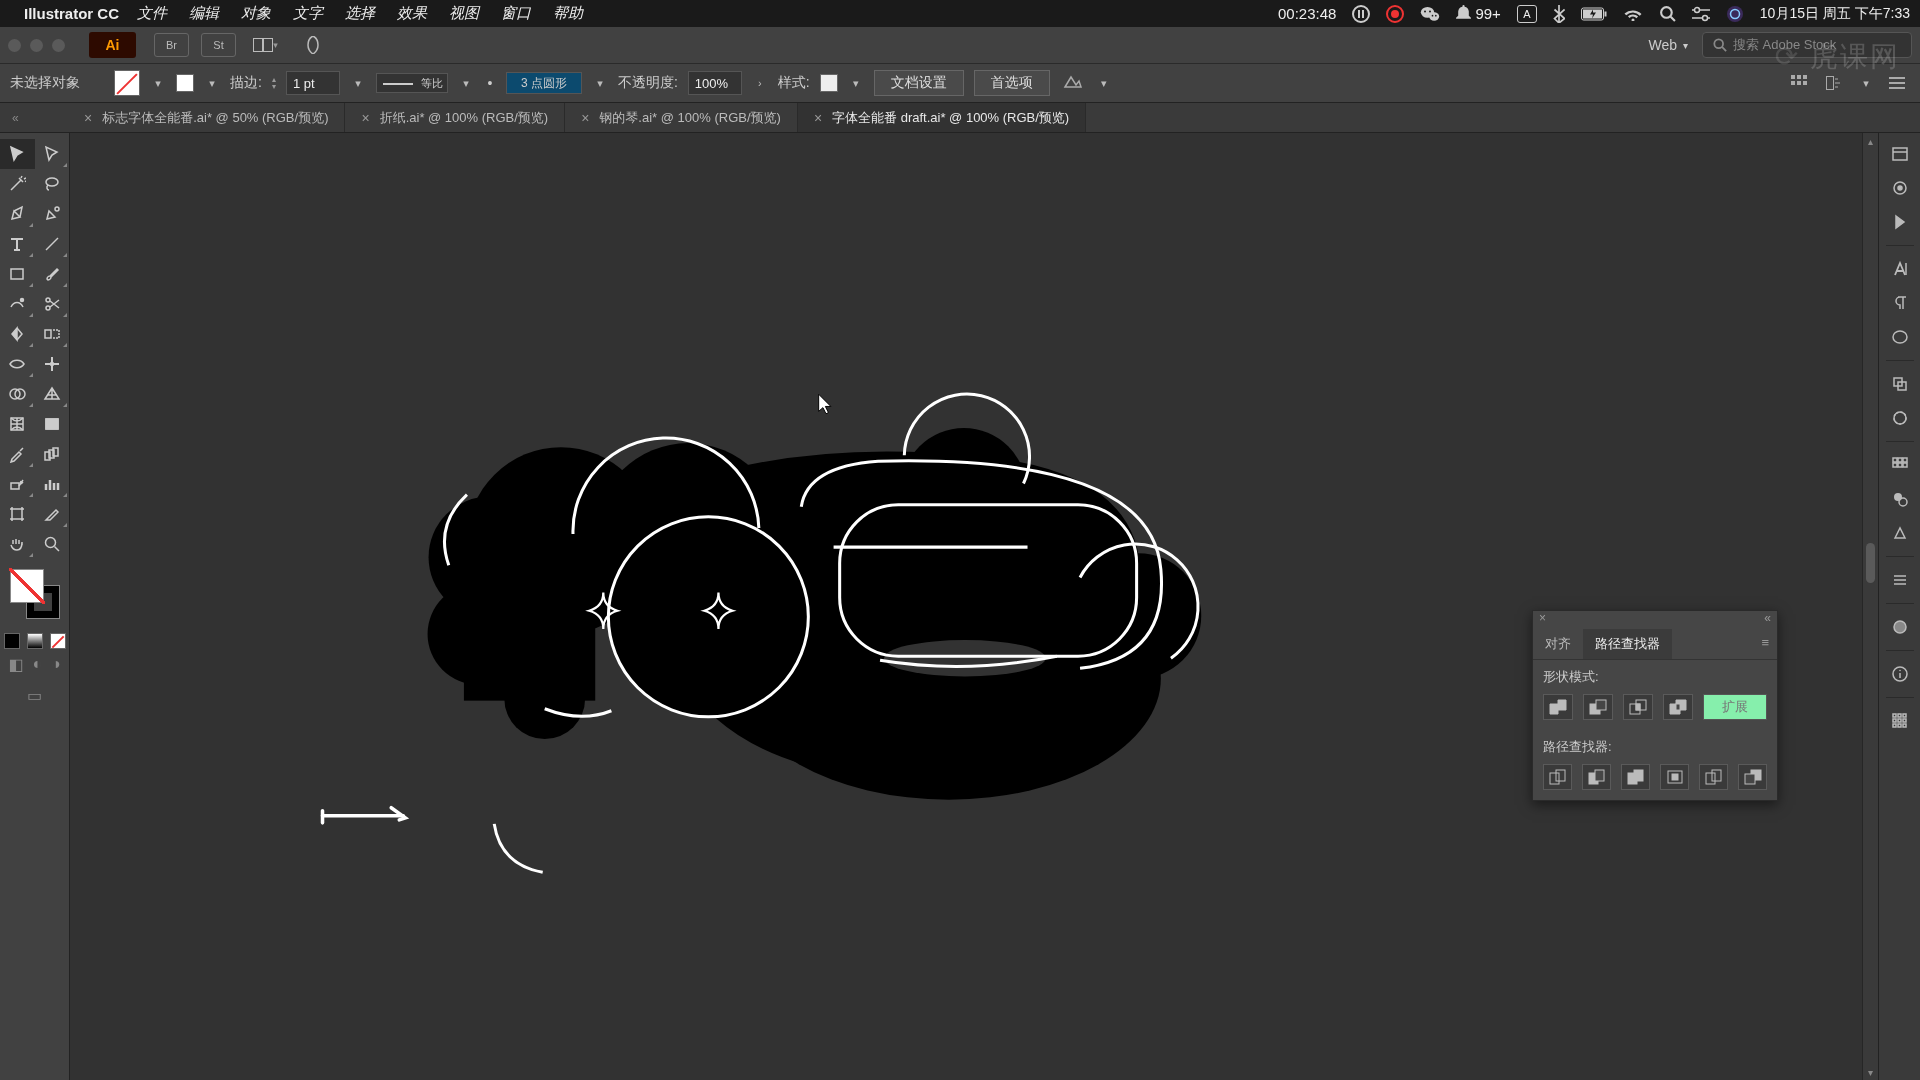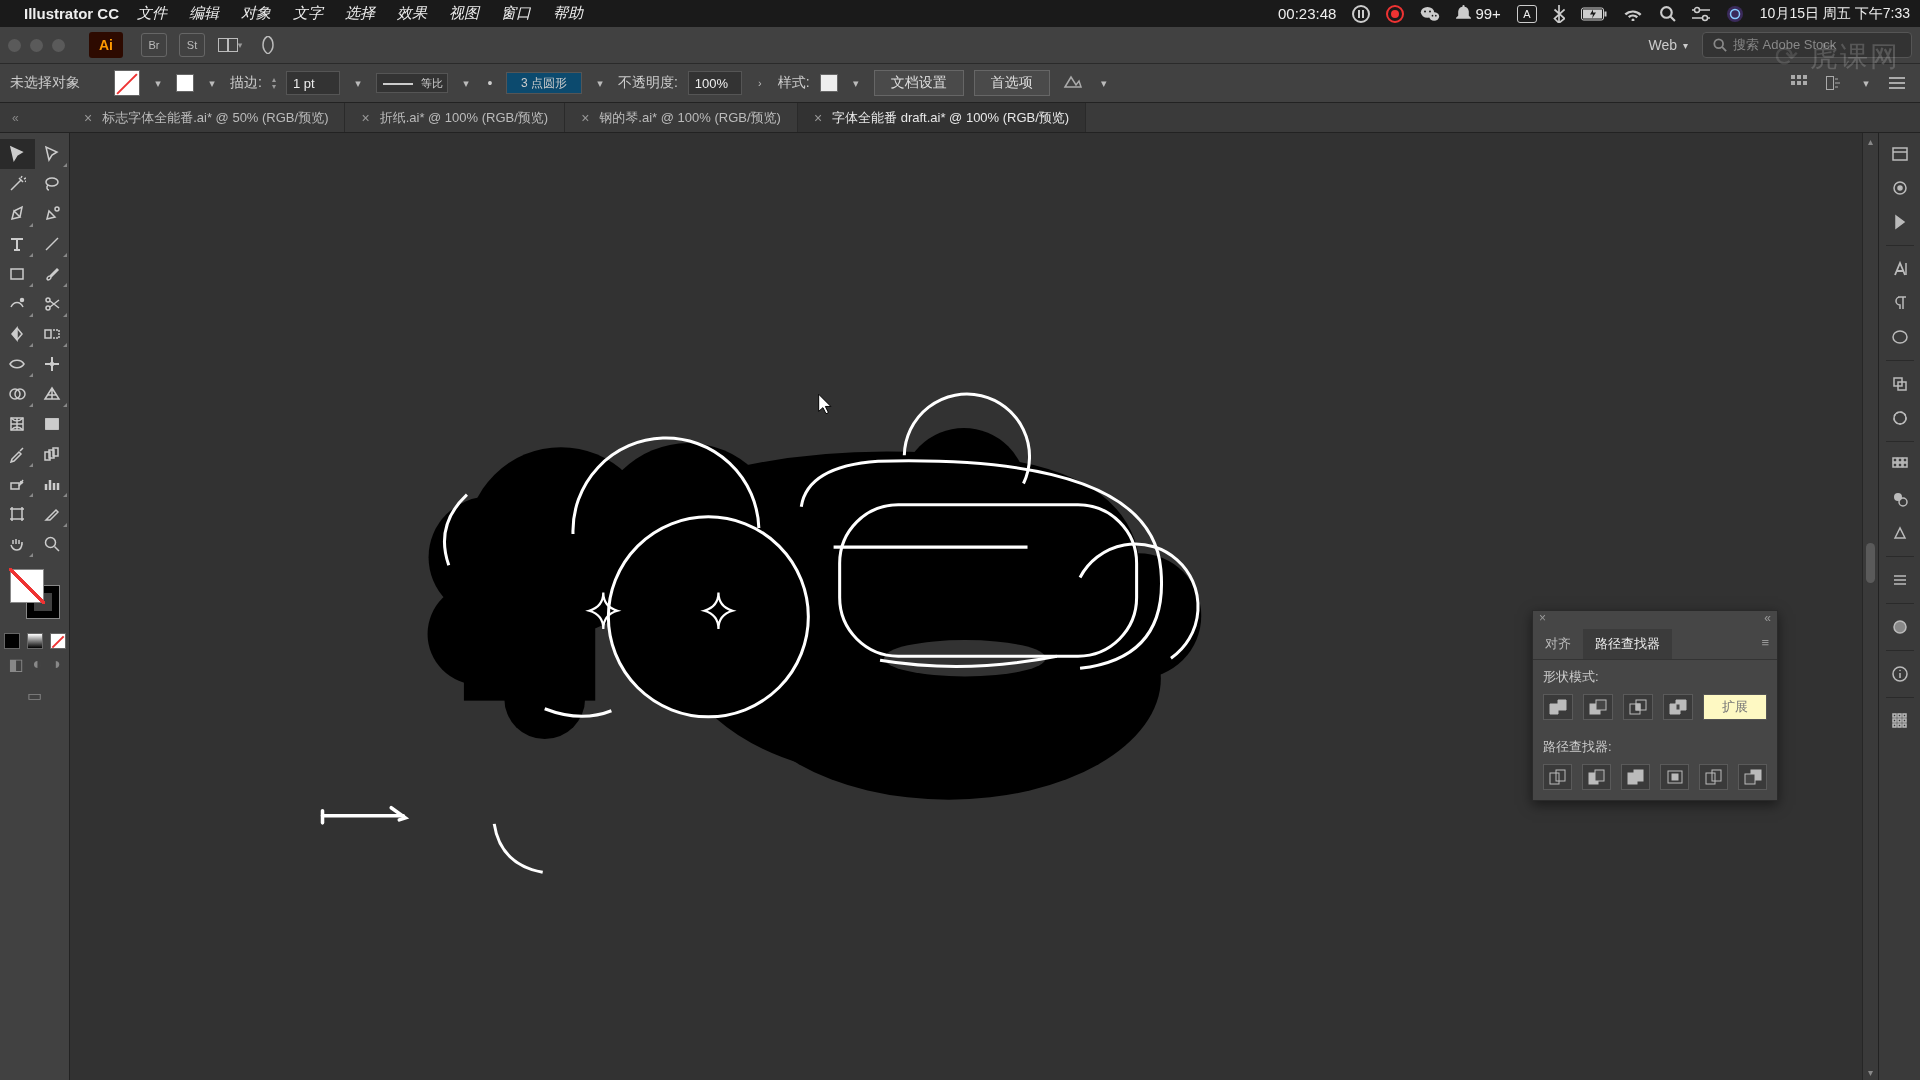--- a/index.html
+++ b/index.html
@@ -17,22 +17,22 @@
 .rec-pause .bars { display: flex; gap: 2px; }
 .rec-pause .bars span { width: 2px; height: 8px; background: #ccc; }
 .rec-dot { border-color: #e33; }
 .rec-dot .d { width: 8px; height: 8px; background: #e33; border-radius: 50%; }
 .icon-box { width:20px; height:18px; border:1.5px solid #ccc; border-radius:3px; display:flex; align-items:center; justify-content:center; font-size:11px; }
 
 
 .app-chrome { height: 36px; background: #414141; display: flex; align-items: center; padding: 0 8px; }
 .traffic { display: flex; gap: 9px; margin-right: 24px; }
 .traffic span { width: 13px; height: 13px; border-radius: 50%; background: #5a5a5a; }
-.ai-logo { width: 34px; height: 26px; background: #2d0a00; color: #ff9a00; font-weight: 700; font-size: 14px; display: flex; align-items: center; justify-content: center; border-radius: 3px; margin-right: 18px; }
-.chrome-btn { width: 26px; height: 24px; display: flex; align-items: center; justify-content: center; margin-right: 12px; color: #bbb; font-size: 13px; }
+.ai-logo { width: 47px; height: 26px; background: #2d0a00; color: #ff9a00; font-weight: 700; font-size: 14px; display: flex; align-items: center; justify-content: center; border-radius: 3px; margin-right: 18px; }
+.chrome-btn { width: 35px; height: 24px; display: flex; align-items: center; justify-content: center; margin-right: 12px; color: #bbb; font-size: 13px; }
 .chrome-btn.br { border: 1px solid #666; border-radius: 3px; font-size: 11px; }
 .app-chrome .spacer { flex: 1; }
 .web-mode { color: #ccc; font-size: 14px; margin-right: 14px; display: flex; align-items: center; gap: 6px; }
 .search-stock { display: flex; align-items: center; gap: 6px; background: #333; border: 1px solid #555; border-radius: 4px; padding: 3px 10px; width: 210px; font-size: 13px; color: #888; }
 
 
 .control-bar { height: 40px; background: #414141; border-top: 1px solid #2a2a2a; border-bottom: 1px solid #222; display: flex; align-items: center; padding: 0 10px; font-size: 14px; gap: 10px; }
 .ctrl-label { color: #ccc; }
 .swatch { width: 26px; height: 26px; border: 1px solid #666; background: #fff; position: relative; }
 .swatch.none::after { content: ""; position: absolute; left: -2px; right: -2px; top: 50%; height: 2px; background: #e33; transform: rotate(-45deg); }
@@ -82,21 +82,21 @@
 .pathfinder { position: absolute; top: 477px; right: 100px; width: 246px; background: #464646; border: 1px solid #2a2a2a; box-shadow: 0 4px 12px rgba(0,0,0,.5); font-size: 13px; }
 .pathfinder .pf-top { height: 18px; display:flex; justify-content:space-between; padding:0 6px; color:#999; font-size:12px;}
 .pf-tabs { display:flex; border-bottom:1px solid #333; }
 .pf-tab { padding: 6px 12px; color: #bbb; font-size: 13px; }
 .pf-tab.active { background: #3b3b3b; color: #eee; }
 .pf-tabs .menu { margin-left:auto; padding:6px 8px; color:#999;}
 .pf-section-label { padding: 8px 10px 4px; color: #ccc; font-size: 13px; }
 .pf-row { display: flex; gap: 10px; padding: 4px 10px 10px; align-items:center;}
 .pf-btn { width: 30px; height: 26px; background: #3a3a3a; border: 1px solid #5a5a5a; display:flex; align-items:center; justify-content:center;}
 .pf-btn svg{ width:18px; height:16px; fill:#bbb; stroke:#bbb; stroke-width:1;}
-.pf-expand { flex:1; height:26px; background:#fef9c3; border:1px solid #555; color:#777; font-size:13px; display:flex; align-items:center; justify-content:center;}
+.pf-expand { flex:1; height:26px; background:#86efac; border:1px solid #555; color:#777; font-size:13px; display:flex; align-items:center; justify-content:center;}
 
 
 .right-dock { width: 42px; background: #3a3a3a; border-left: 1px solid #222; display: flex; flex-direction: column; align-items: center; padding-top: 6px; gap: 4px; }
 .dock-btn { width: 30px; height: 30px; display: flex; align-items: center; justify-content: center; color: #bbb; }
 .dock-btn svg { width:18px; height:18px; stroke:#bbb; fill:none; stroke-width:1.5;}
 .dock-sep { width: 28px; height: 1px; background: #2a2a2a; margin: 4px 0; }
 
 .scroll-v { position:absolute; right:42px; top:0; bottom:0; width:16px; background:#3a3a3a; border-left:1px solid #262626;}
 .scroll-v .thumb{ position:absolute; left:3px; right:3px; top:410px; height:40px; background:#5a5a5a; border-radius:5px;}
 .scroll-v .arr{ position:absolute; left:0; right:0; height:16px; display:flex; align-items:center; justify-content:center; color:#888; font-size:10px;}

